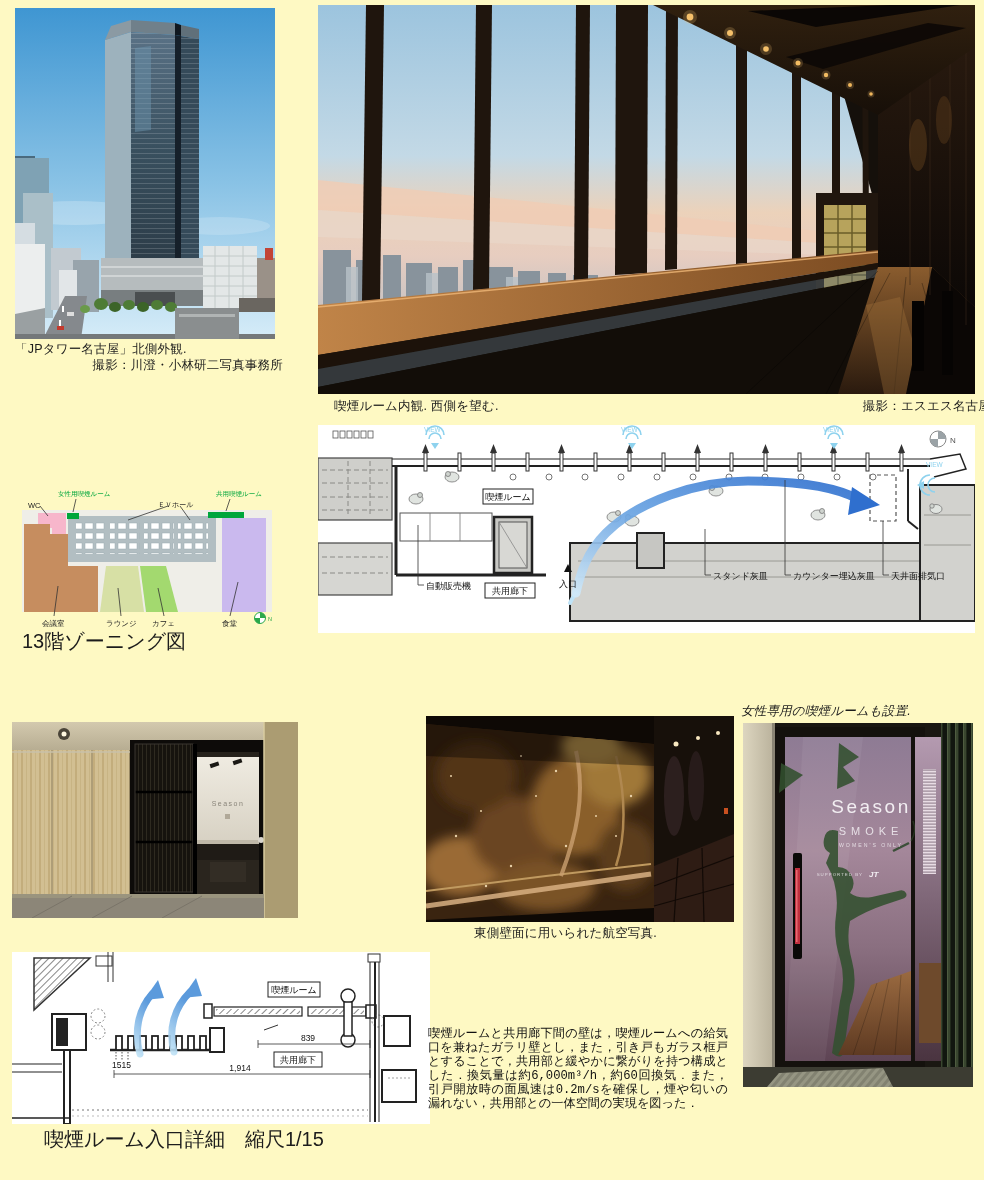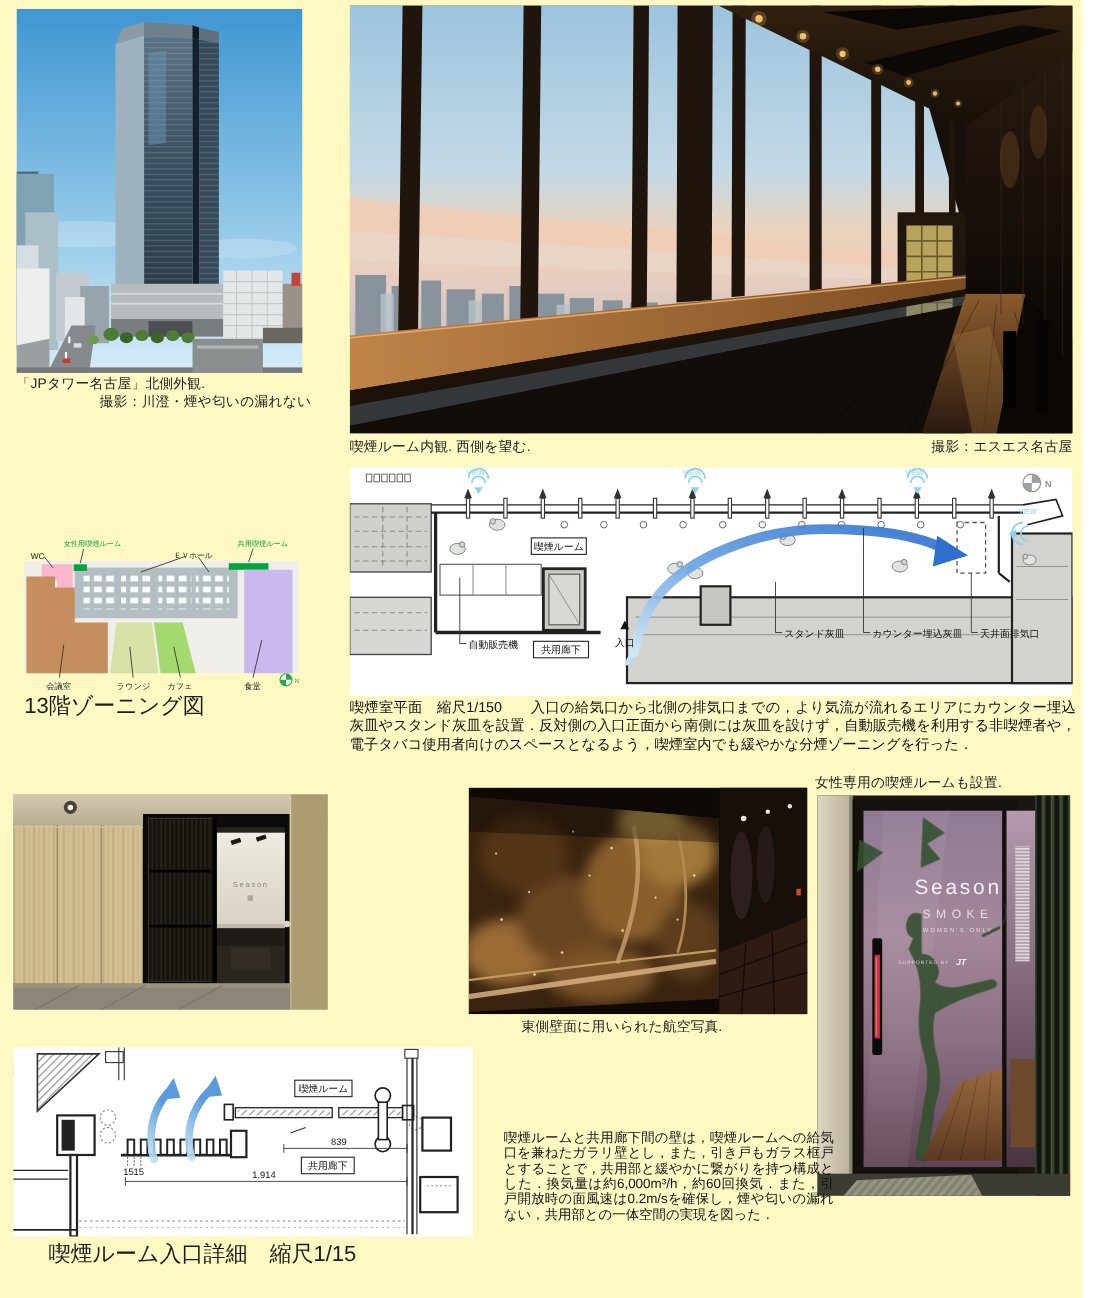--- a/index.html
+++ b/index.html
@@ -99,21 +99,21 @@
           <ellipse cx="156" cy="299" rx="6" ry="5" fill="#4e7c36"></ellipse>
         <ellipse cx="70" cy="301" rx="5" ry="4" fill="#6a9a4a"></ellipse>
         <rect x="0" y="326" width="260" height="5" fill="#74787a"></rect>
         <rect x="160" y="300" width="64" height="31" fill="#8a8e8f"></rect>
         <rect x="164" y="306" width="56" height="3" fill="#b0b4b4"></rect>
       </g>
     </svg>
   </div>
   <div class="abs cap" style="left:15px;top:342px;width:268px;">
     <div>「JPタワー名古屋」北側外観.</div>
-    <div style="text-align:right">撮影：川澄・煙や匂いの漏れない</div>
+    <div style="text-align:right">撮影：川澄・小林研二写真事務所</div>
   </div>
 
   <div class="abs" style="left:318px;top:5px;width:657px;height:389px;">
     <svg width="657" height="389" viewBox="0 0 657 389">
       <defs>
         <linearGradient id="i-sky" x1="0" y1="0" x2="0" y2="1">
           <stop offset="0" stop-color="#9cc4de"></stop>
             <stop offset="0.45" stop-color="#c3d9e6"></stop>
           <stop offset="0.62" stop-color="#ecd2ba"></stop>
             <stop offset="0.75" stop-color="#e7cdc0"></stop>
@@ -247,21 +247,21 @@
           <circle cx="508" cy="70" r="4.5" fill="#f8c878" opacity="0.2"></circle>
             <circle cx="508" cy="70" r="2.2" fill="#f3bc62"></circle>
           <circle cx="532" cy="80" r="4" fill="#f8c878" opacity="0.18"></circle>
             <circle cx="532" cy="80" r="2" fill="#efb65c"></circle>
           <circle cx="553" cy="89" r="3.5" fill="#f8c878" opacity="0.18"></circle>
             <circle cx="553" cy="89" r="1.8" fill="#efb65c"></circle>
         </g>
       </g>
     </svg>
   </div>
-  <div class="abs cap caprow" style="left:318px;top:399px;width:657px;text-align:center;">
+  <div class="abs cap caprow" style="left:334px;top:399px;width:657px;text-align:center;">
     <span>喫煙ルーム内観. 西側を望む.</span>
     <span>撮影：エスエス名古屋</span>
   </div>
 
   <div class="abs" style="left:18px;top:482px;width:272px;height:148px;">
     <svg width="272" height="148" viewBox="0 0 272 148">
       <defs>
         <pattern id="z-evp" width="11" height="10" patternUnits="userSpaceOnUse">
           <rect width="11" height="10" fill="#b2bec2"></rect>
             <rect x="1" y="1" width="8" height="6" fill="#fff" stroke="#9aacb2" stroke-width="0.5"></rect>
@@ -482,25 +482,22 @@
         <text x="395" y="154">スタンド灰皿</text>
         <line x1="467" y1="55" x2="467" y2="150" stroke="#333" stroke-width="0.8"></line>
         <line x1="467" y1="150" x2="473" y2="150" stroke="#333" stroke-width="0.8"></line>
         <text x="475" y="154">カウンター埋込灰皿</text>
         <line x1="565" y1="96" x2="565" y2="150" stroke="#333" stroke-width="0.8"></line>
         <line x1="565" y1="150" x2="571" y2="150" stroke="#333" stroke-width="0.8"></line>
         <text x="573" y="154">天井面排気口</text>
       </g>
     </svg>
   </div>
-  <div class="abs para" style="left:318px;top:634px;width:660px;">
-    <span>喫煙室平面　縮尺1/150</span><span class="sp"></span><span>入口の給気口から北側の排気口までの，より気流が流れるエリアにカウンター埋込灰皿やスタンド灰皿を設置．反対側の入口正面から南側には灰皿を設けず，自動販売機を利用する非喫煙者や，電子タバコ使用者向けのスペースとなるよう，喫煙室内でも緩やかな分煙ゾーニングを行った．</span>
-  </div>
-
-  <div class="abs cap" style="left:741px;top:704px;width:250px;">女性専用の喫煙ルームも設置.</div>
+
+  <div class="abs cap" style="left:741px;top:704px;width:250px;font-style:italic;">女性専用の喫煙ルームも設置.</div>
   <div class="abs" style="left:743px;top:723px;width:230px;height:364px;">
     <svg width="230" height="364" viewBox="0 0 230 364">
       <defs>
         <linearGradient id="w-g" x1="0" y1="0" x2="0" y2="1">
           <stop offset="0" stop-color="#8e7b94"></stop>
             <stop offset="0.35" stop-color="#a4879a"></stop>
           <stop offset="0.65" stop-color="#8a6f80"></stop>
             <stop offset="1" stop-color="#5e4454"></stop>
         </linearGradient>
         <linearGradient id="w-wall" x1="0" y1="0" x2="1" y2="0">
@@ -794,15 +791,15 @@
       <g fill="#111">
         <rect x="256" y="30" width="52" height="15" fill="#fff" stroke="#222" stroke-width="1"></rect>
         <text x="282" y="41" text-anchor="middle">喫煙ルーム</text>
         <rect x="262" y="100" width="48" height="15" fill="#fff" stroke="#222" stroke-width="1"></rect>
         <text x="286" y="111" text-anchor="middle">共用廊下</text>
       </g>
     </svg>
   </div>
   <div class="abs cap2" style="left:25px;top:1126px;padding-left:19px;">喫煙ルーム入口詳細　縮尺1/15</div>
 
-  <div class="abs para2" style="left:458px;top:1028px;width:300px;">喫煙ルームと共用廊下間の壁は，喫煙ルームへの給気口を兼ねたガラリ壁とし，また，引き戸もガラス框戸とすることで，共用部と緩やかに繋がりを持つ構成とした．換気量は約6,000m³/h，約60回換気．また，引戸開放時の面風速は0.2m/sを確保し，煙や匂いの漏れない，共用部との一体空間の実現を図った．</div>
+  <div class="abs para2" style="left:428px;top:1028px;width:300px;font-family:Liberation Mono, monospace;">喫煙ルームと共用廊下間の壁は，喫煙ルームへの給気口を兼ねたガラリ壁とし，また，引き戸もガラス框戸とすることで，共用部と緩やかに繋がりを持つ構成とした．換気量は約6,000m³/h，約60回換気．また，引戸開放時の面風速は0.2m/sを確保し，煙や匂いの漏れない，共用部との一体空間の実現を図った．</div>
 
 </div>
 
 </body></html>

